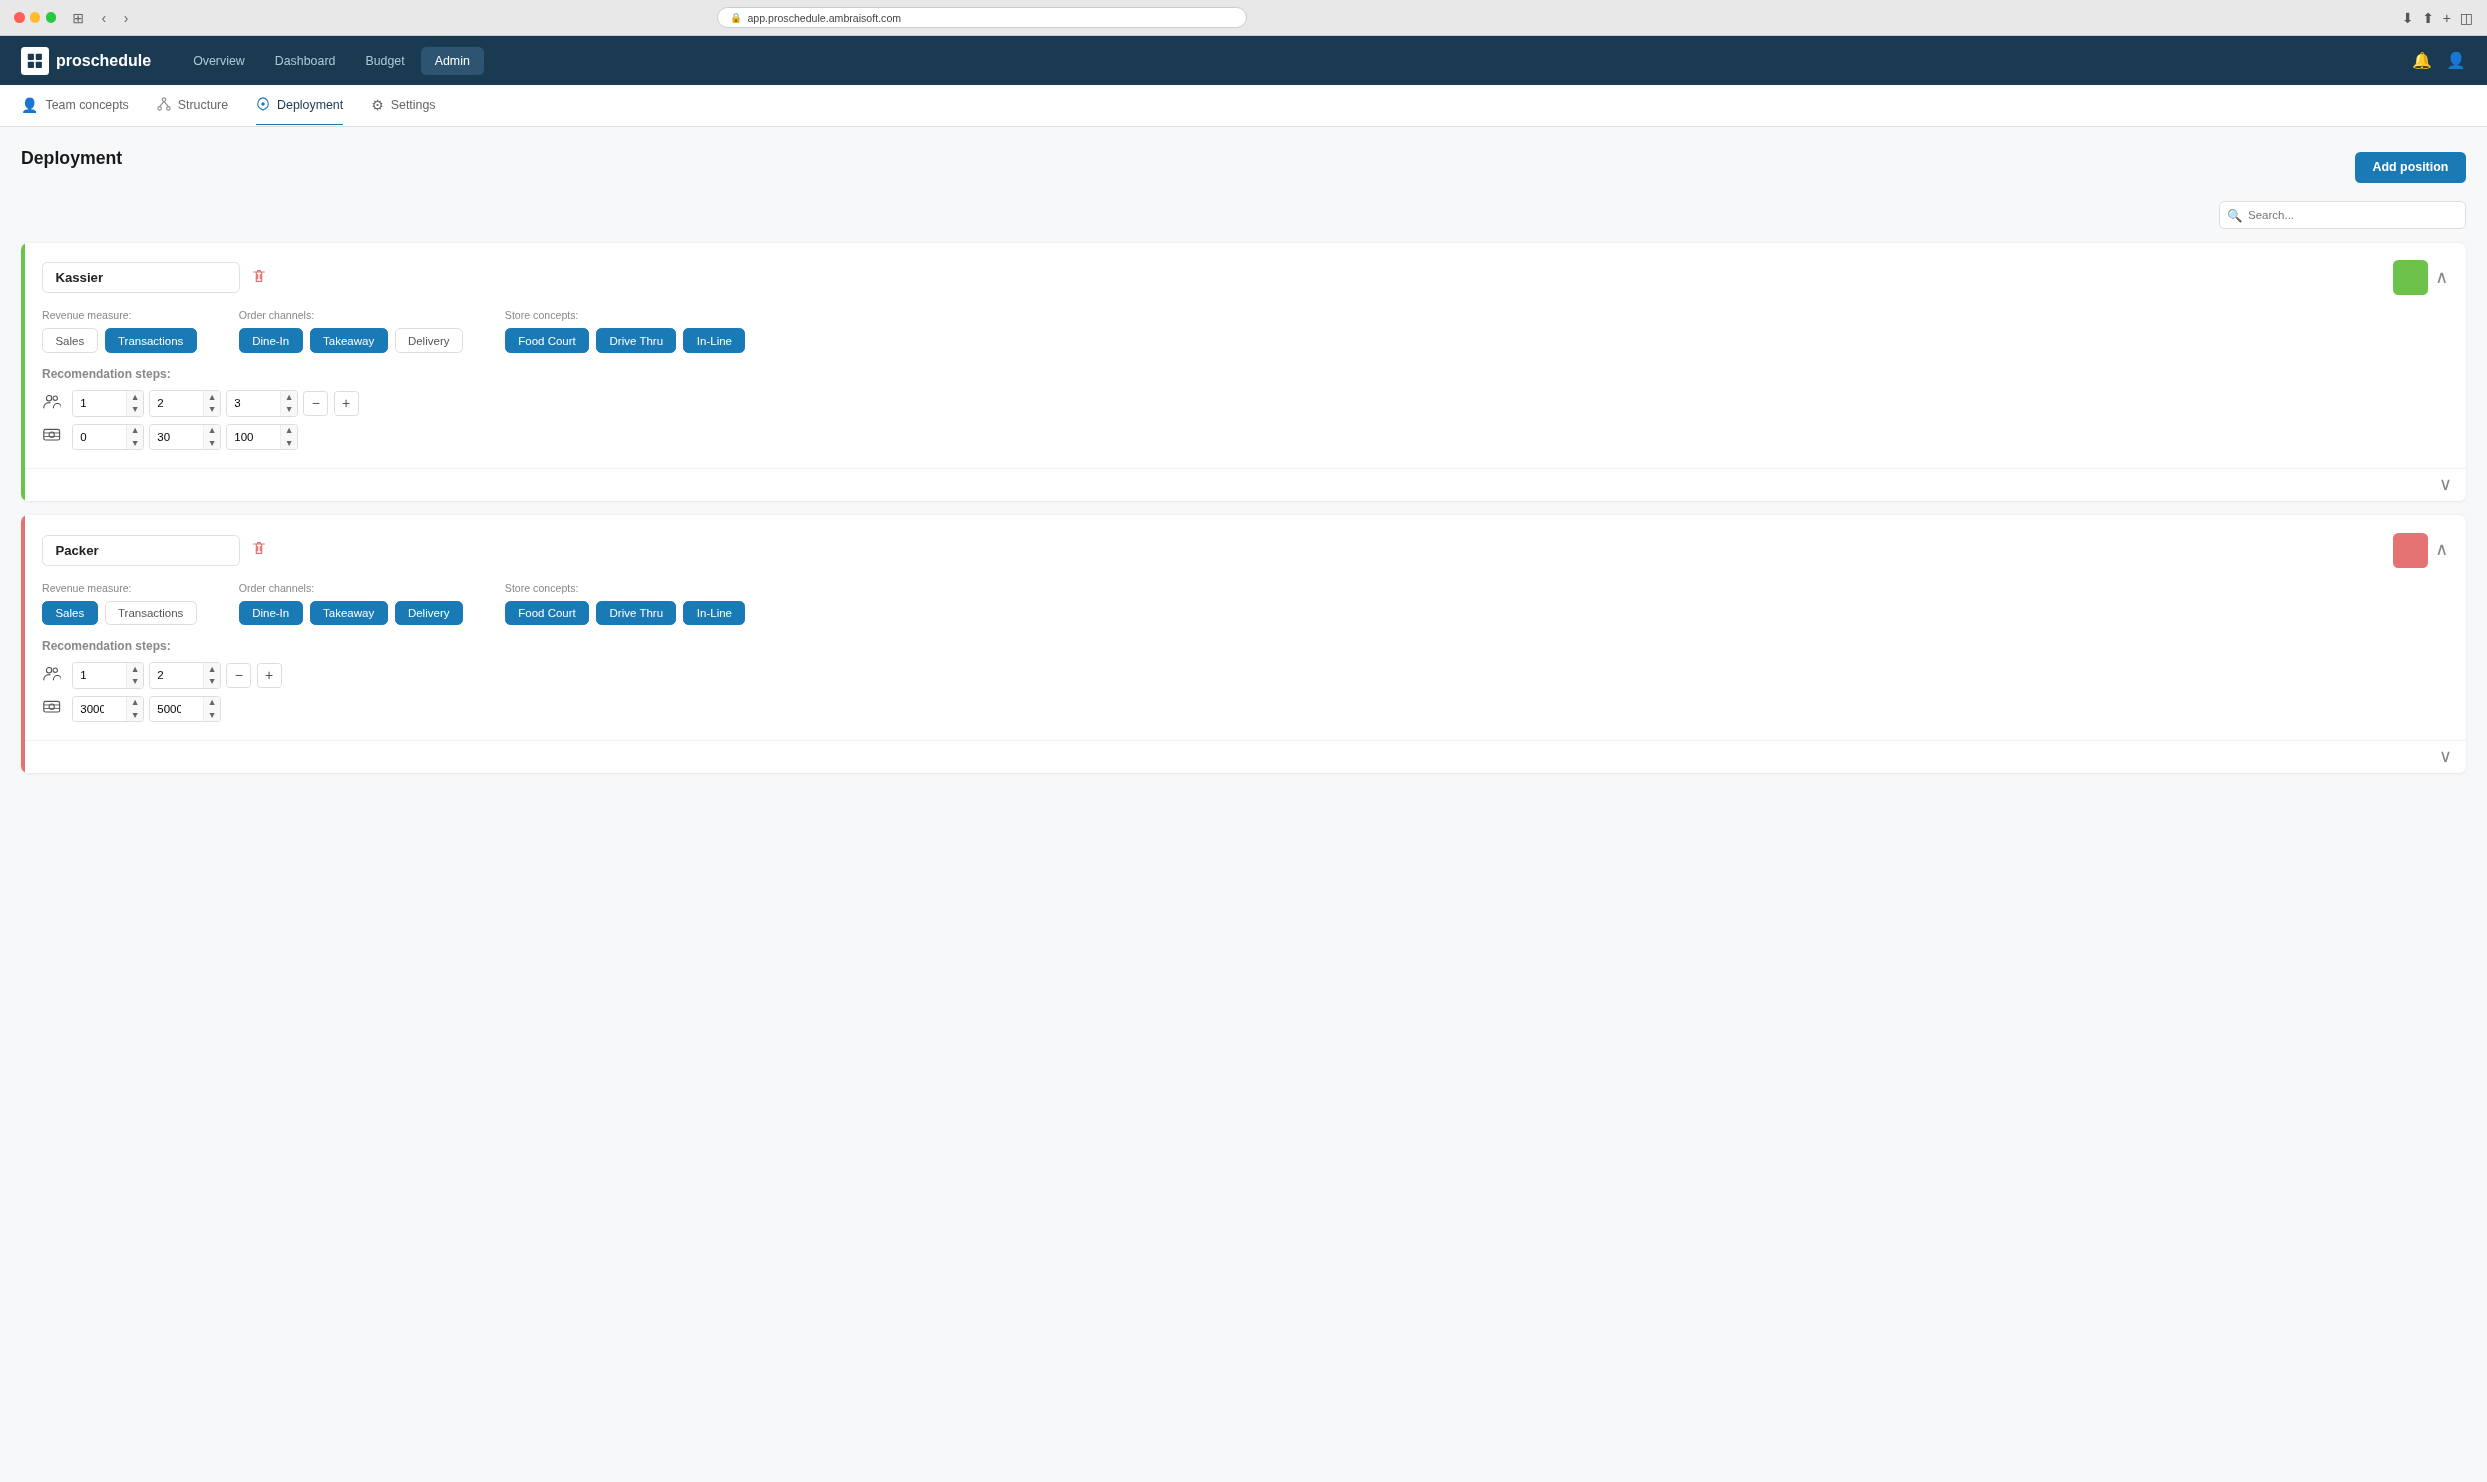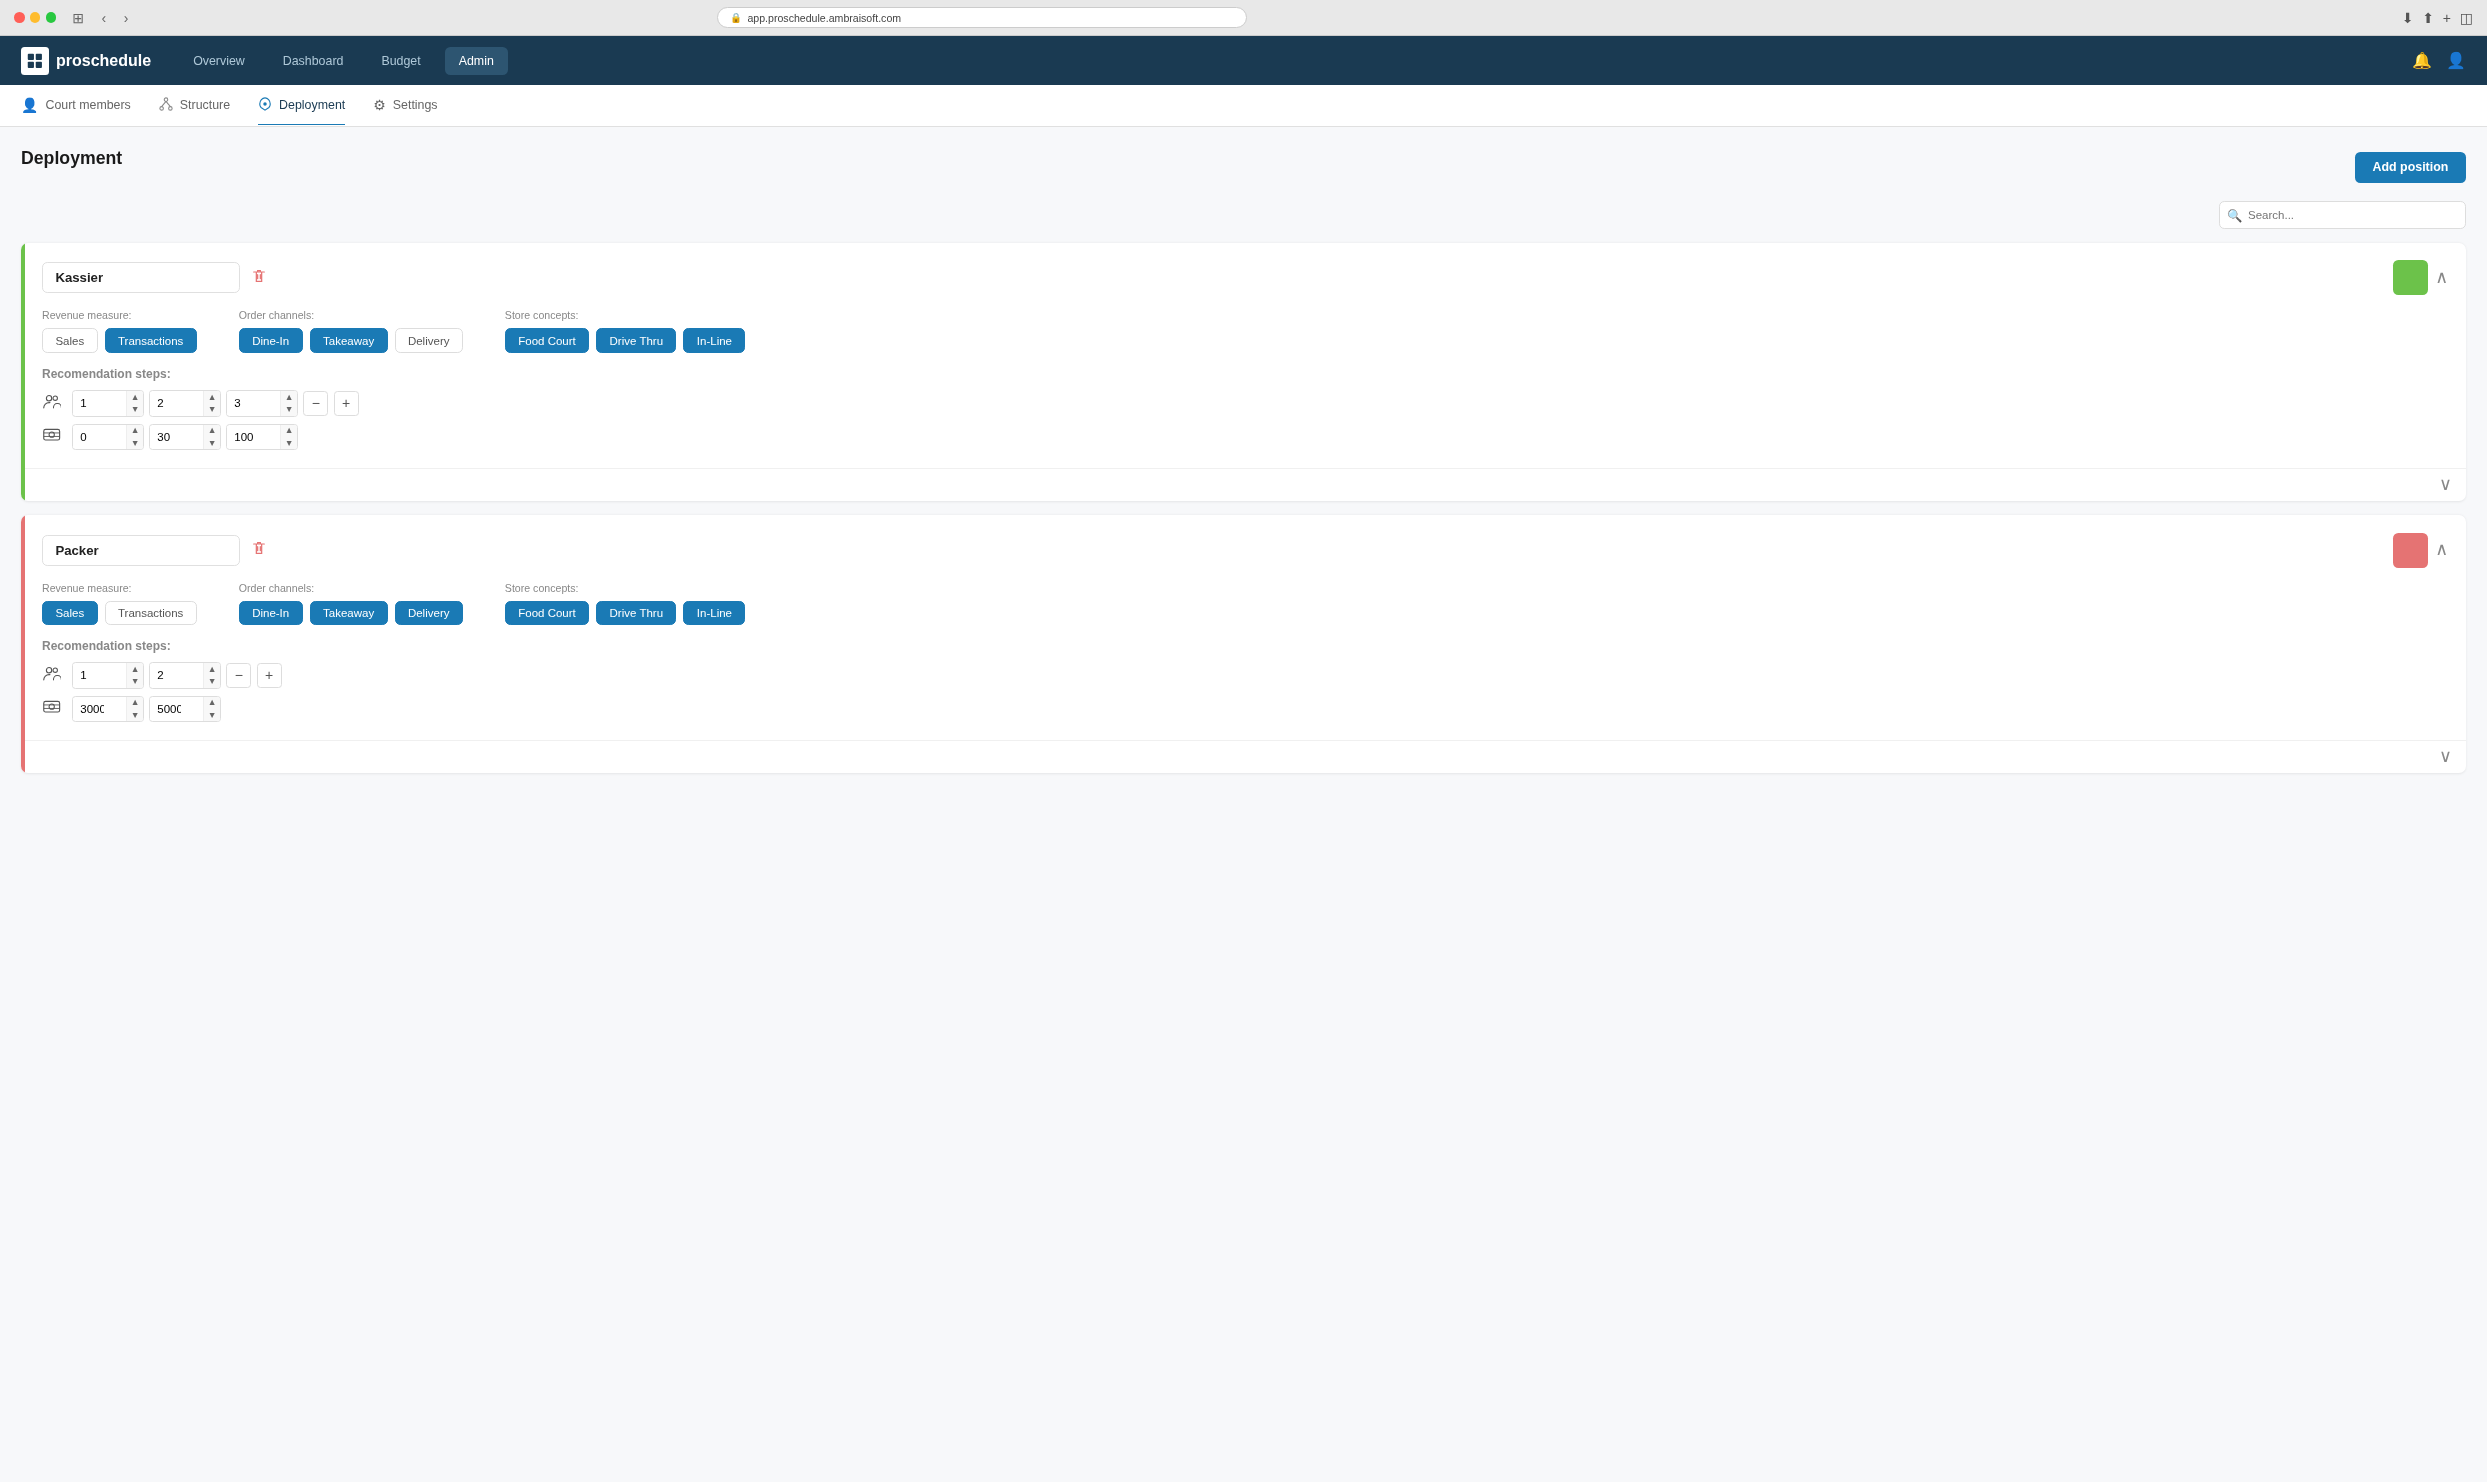--- a/index.html
+++ b/index.html
@@ -44,21 +44,21 @@
       background: #1a3a52;
       padding: 0 21px;
       display: flex;
       align-items: center;
       height: 49px;
       gap: 28px;
     }
     .logo { color: white; font-weight: 700; font-size: 16px; display: flex; align-items: center; gap: 7px; justify-content: flex-end; }
     .logo-icon { width: 28px; height: 28px; background: white; border-radius: 3.5px; display: flex; align-items: center; justify-content: center; }
     .logo-icon svg { width: 17.7px; height: 17.7px; }
-    .nav-links { display: flex; gap: 10px; }
+    .nav-links { display: flex; gap: 2px; }
     .nav-link {
       color: #afc8d8;
       padding: 7px 14px;
       border-radius: 5.3px;
       cursor: pointer;
       font-size: 12.4px;
       font-weight: 500;
       text-decoration: none;
     }
     .nav-link.active { background: #2d5571; color: white; text-align: center; }
@@ -344,21 +344,21 @@
   </div>
   <div class="navbar-right">
     <span class="navbar-icon">🔔</span>
     <span class="navbar-icon">👤</span>
   </div>
 </div>
 
 <div class="subnav">
   <div class="subnav-item">
     <span class="icon">👤</span>
-    <span>Court members</span>
+    <span>Team concepts</span>
   </div>
   <div class="subnav-item">
     <span class="icon">
       <svg width="14" height="14" viewBox="0 0 16 16" fill="none" xmlns="http://www.w3.org/2000/svg">
         <circle cx="8" cy="3" r="2" stroke="#888" stroke-width="1.2"></circle>
         <circle cx="3" cy="13" r="2" stroke="#888" stroke-width="1.2"></circle>
         <circle cx="13" cy="13" r="2" stroke="#888" stroke-width="1.2"></circle>
         <line x1="8" y1="5" x2="3" y2="11" stroke="#888" stroke-width="1.2"></line>
         <line x1="8" y1="5" x2="13" y2="11" stroke="#888" stroke-width="1.2"></line>
       </svg>

